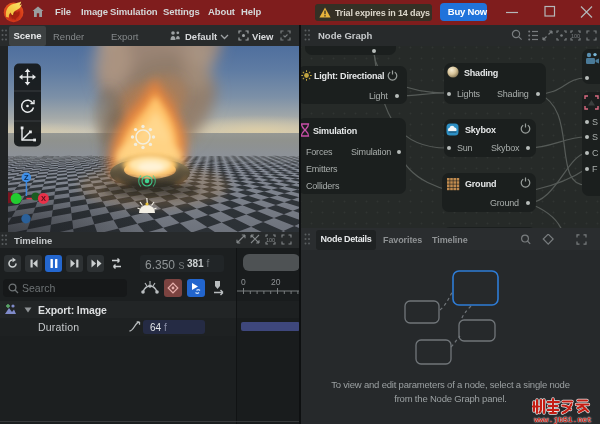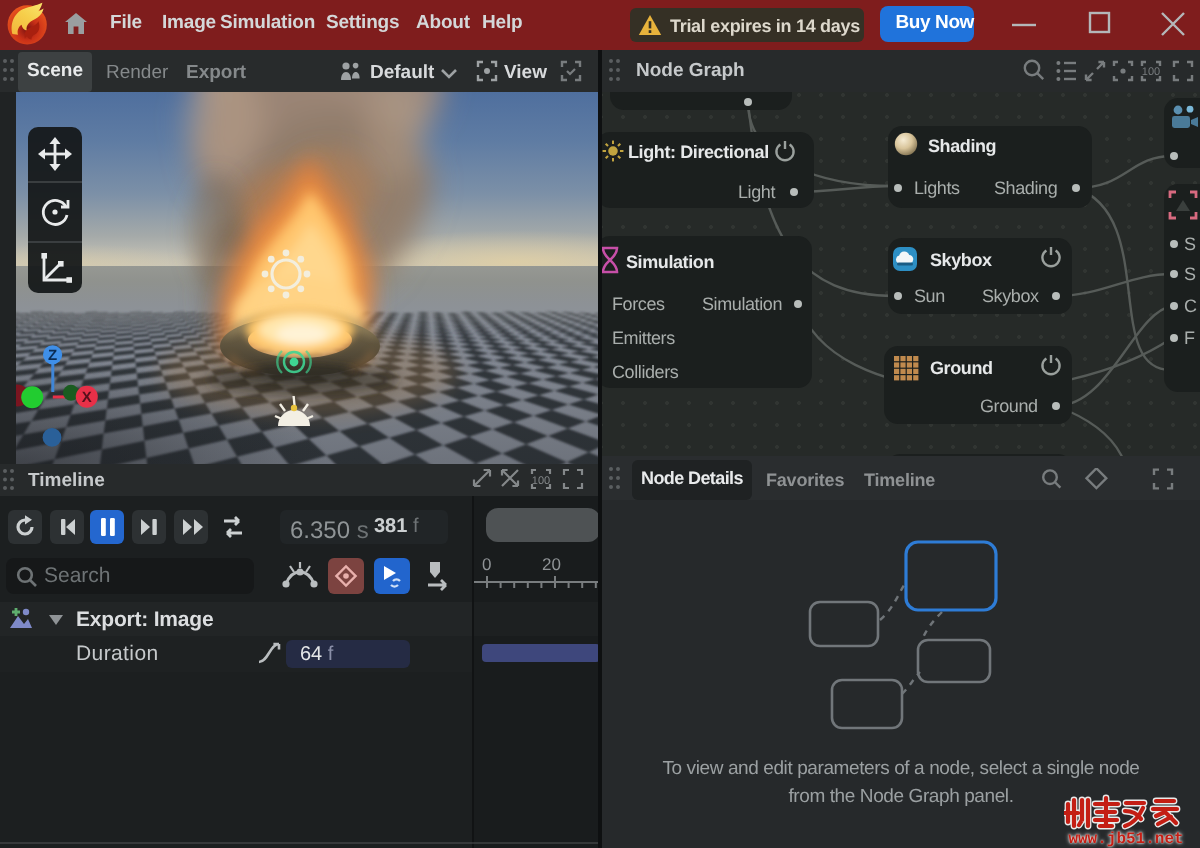--- a/index.html
+++ b/index.html
@@ -62,21 +62,21 @@
         <circle cx="1.5" cy="1.5" r="1"></circle>
         <circle cx="5" cy="1.5" r="1"></circle>
         <circle cx="1.5" cy="6" r="1"></circle>
         <circle cx="5" cy="6" r="1"></circle>
         <circle cx="1.5" cy="10.5" r="1"></circle>
         <circle cx="5" cy="10.5" r="1"></circle>
       </g>
     </svg>
   <div class="ab" style="left:9px;top:1px;width:37px;height:20px;background:#3d4142;border-radius:2px;text-align:center;line-height:19px;font-size:9.5px;font-weight:bold;color:#e8eaeb">Scene</div>
   <div class="ab" style="left:53px;top:6px;font-size:9.5px;font-weight:normal;color:#85898b">Render</div>
-  <div class="ab" style="left:93px;top:6px;font-size:9.5px;font-weight:bold;color:#85898b">Export</div>
+  <div class="ab" style="left:111px;top:6px;font-size:9.5px;font-weight:normal;color:#85898b">Export</div>
   <svg class="ab" style="left:170px;top:6px" width="11" height="10" viewBox="0 0 11 10">
       <g fill="#9ea2a4">
         <circle cx="3" cy="2" r="1.8"></circle>
         <circle cx="7.8" cy="1.8" r="1.4"></circle>
         <path d="M0.5 9 C0.5 6.5 1.5 5 3 5 C4.5 5 5.5 6.5 5.5 9 Z"></path>
         <path d="M6 8.2 C6 6.2 6.8 5 7.9 5 C9 5 9.8 6.2 9.8 8.2 Z"></path>
       </g>
     </svg>
   <div class="ab" style="left:185px;top:6px;font-size:9.5px;font-weight:bold;color:#d8dadc">Default</div>
   <svg class="ab" style="left:220px;top:9px" width="9" height="6" viewBox="0 0 9 6">

